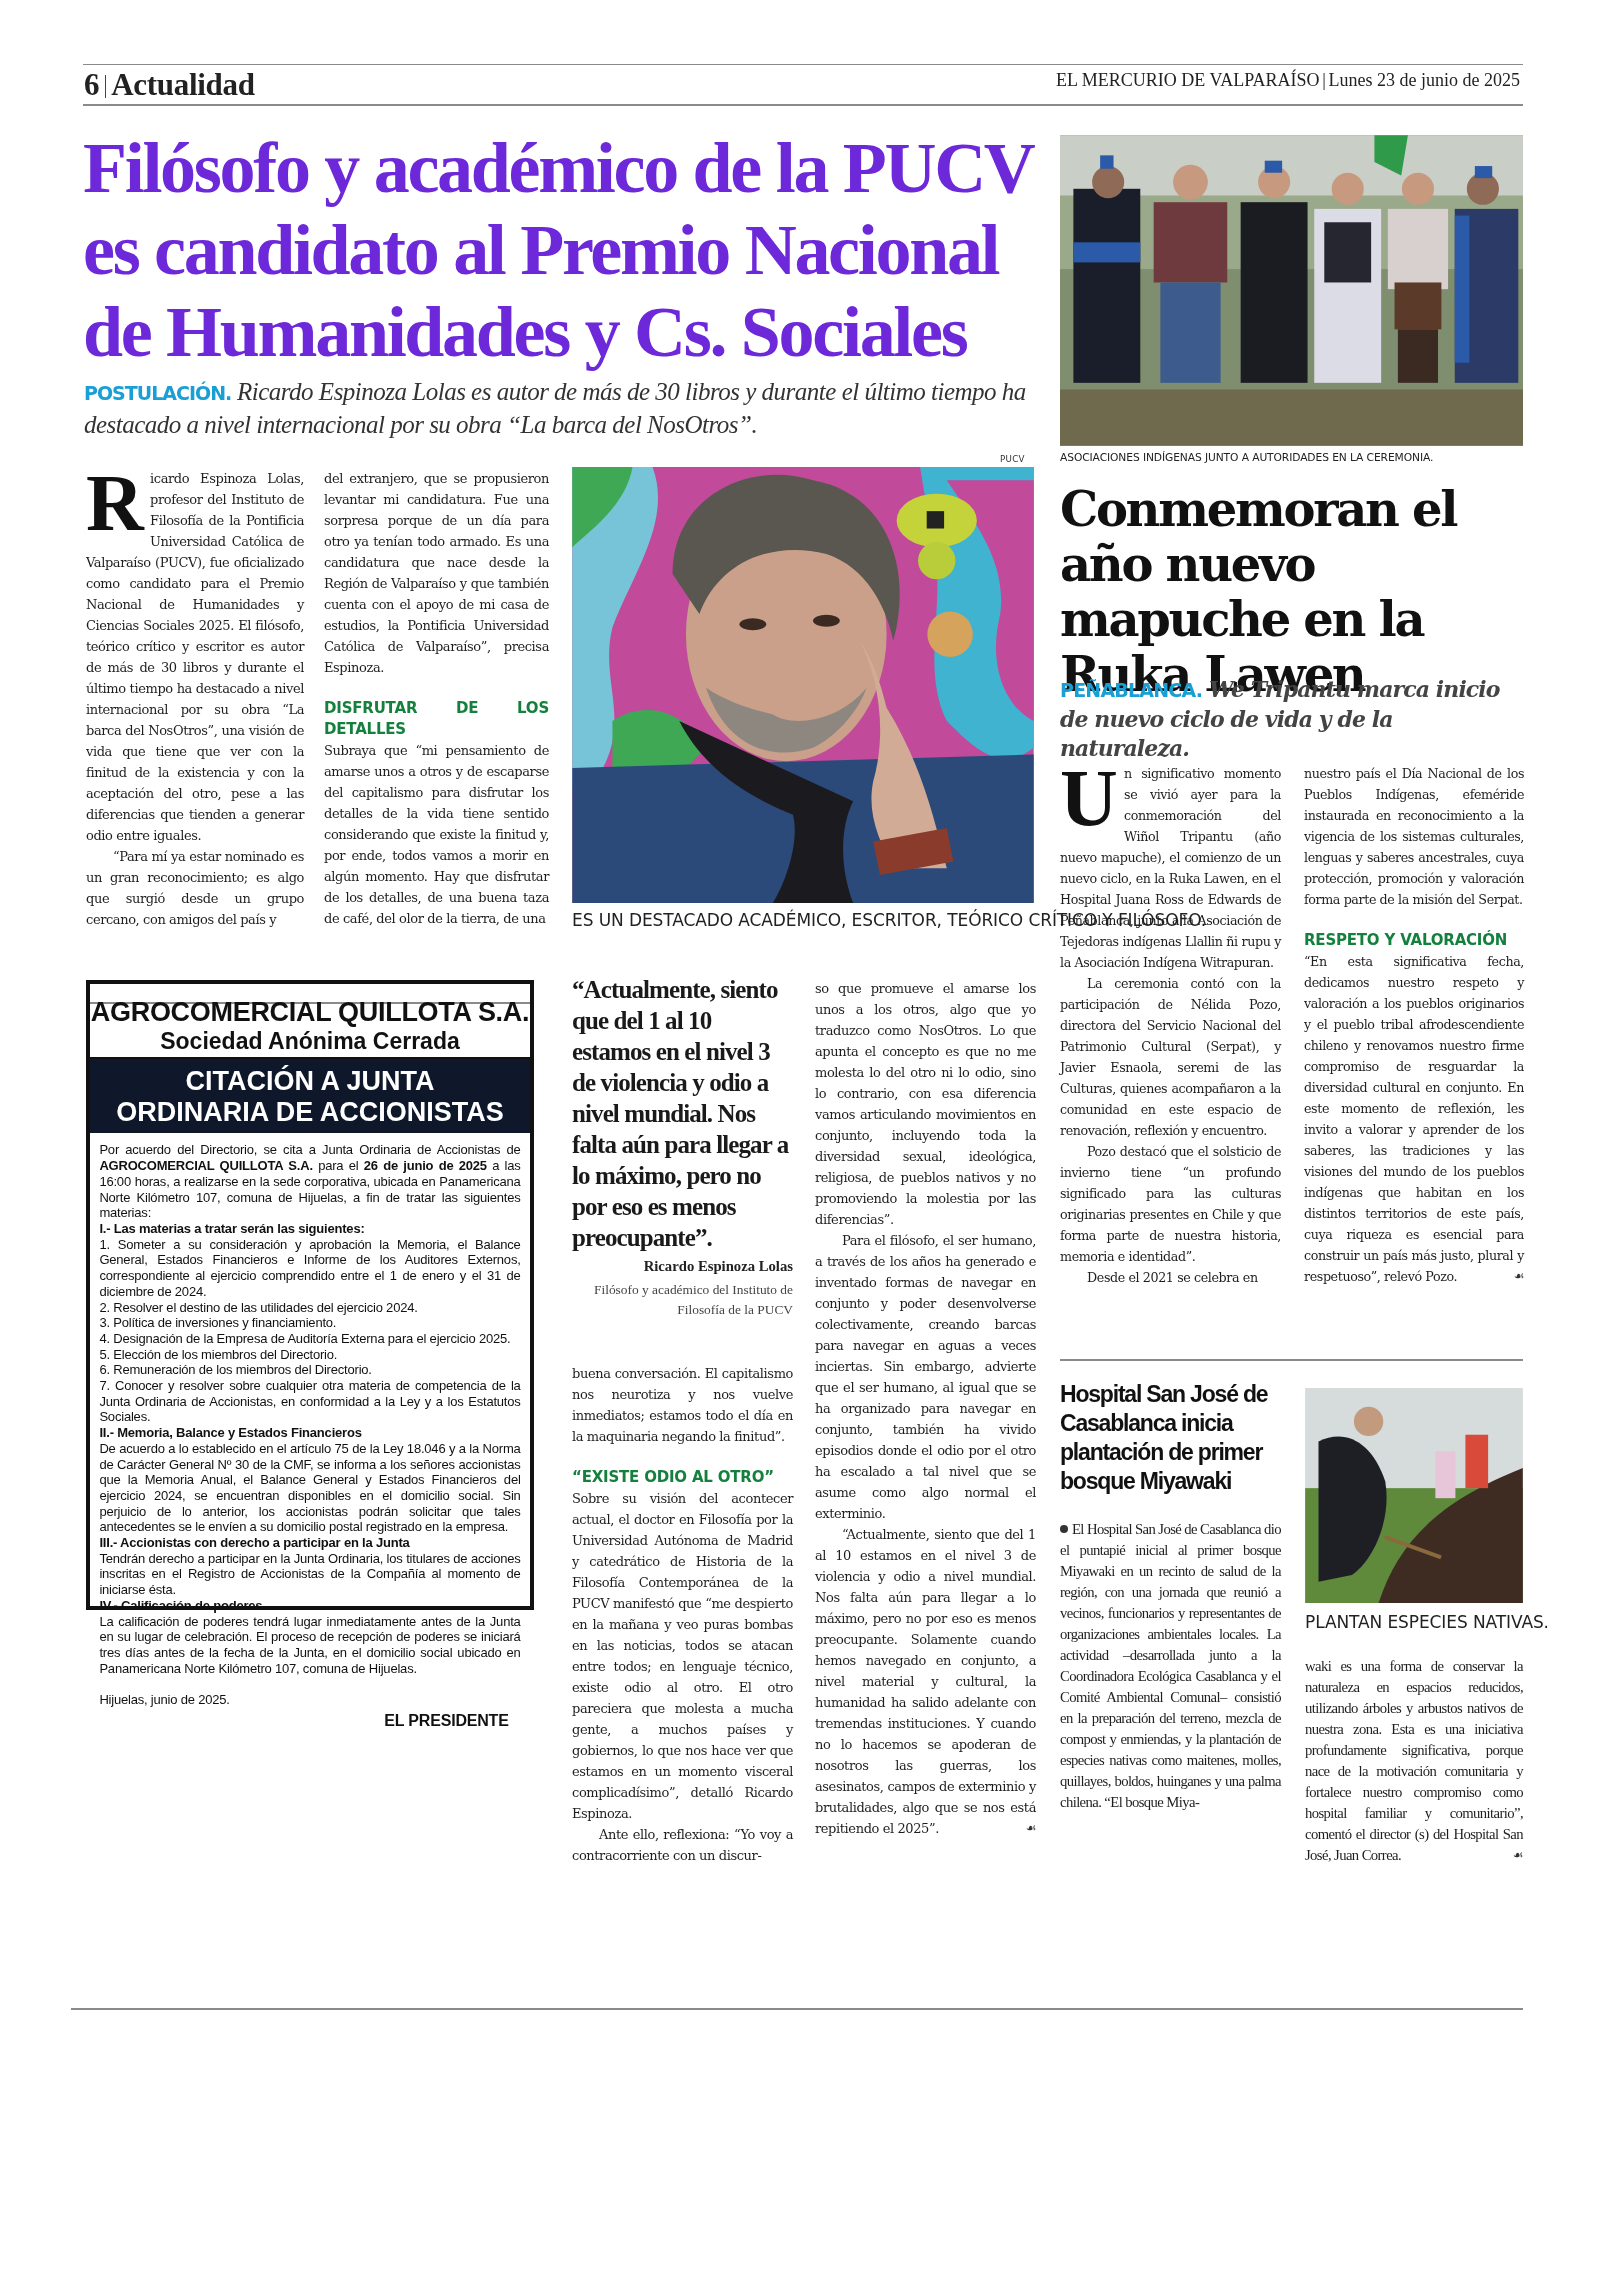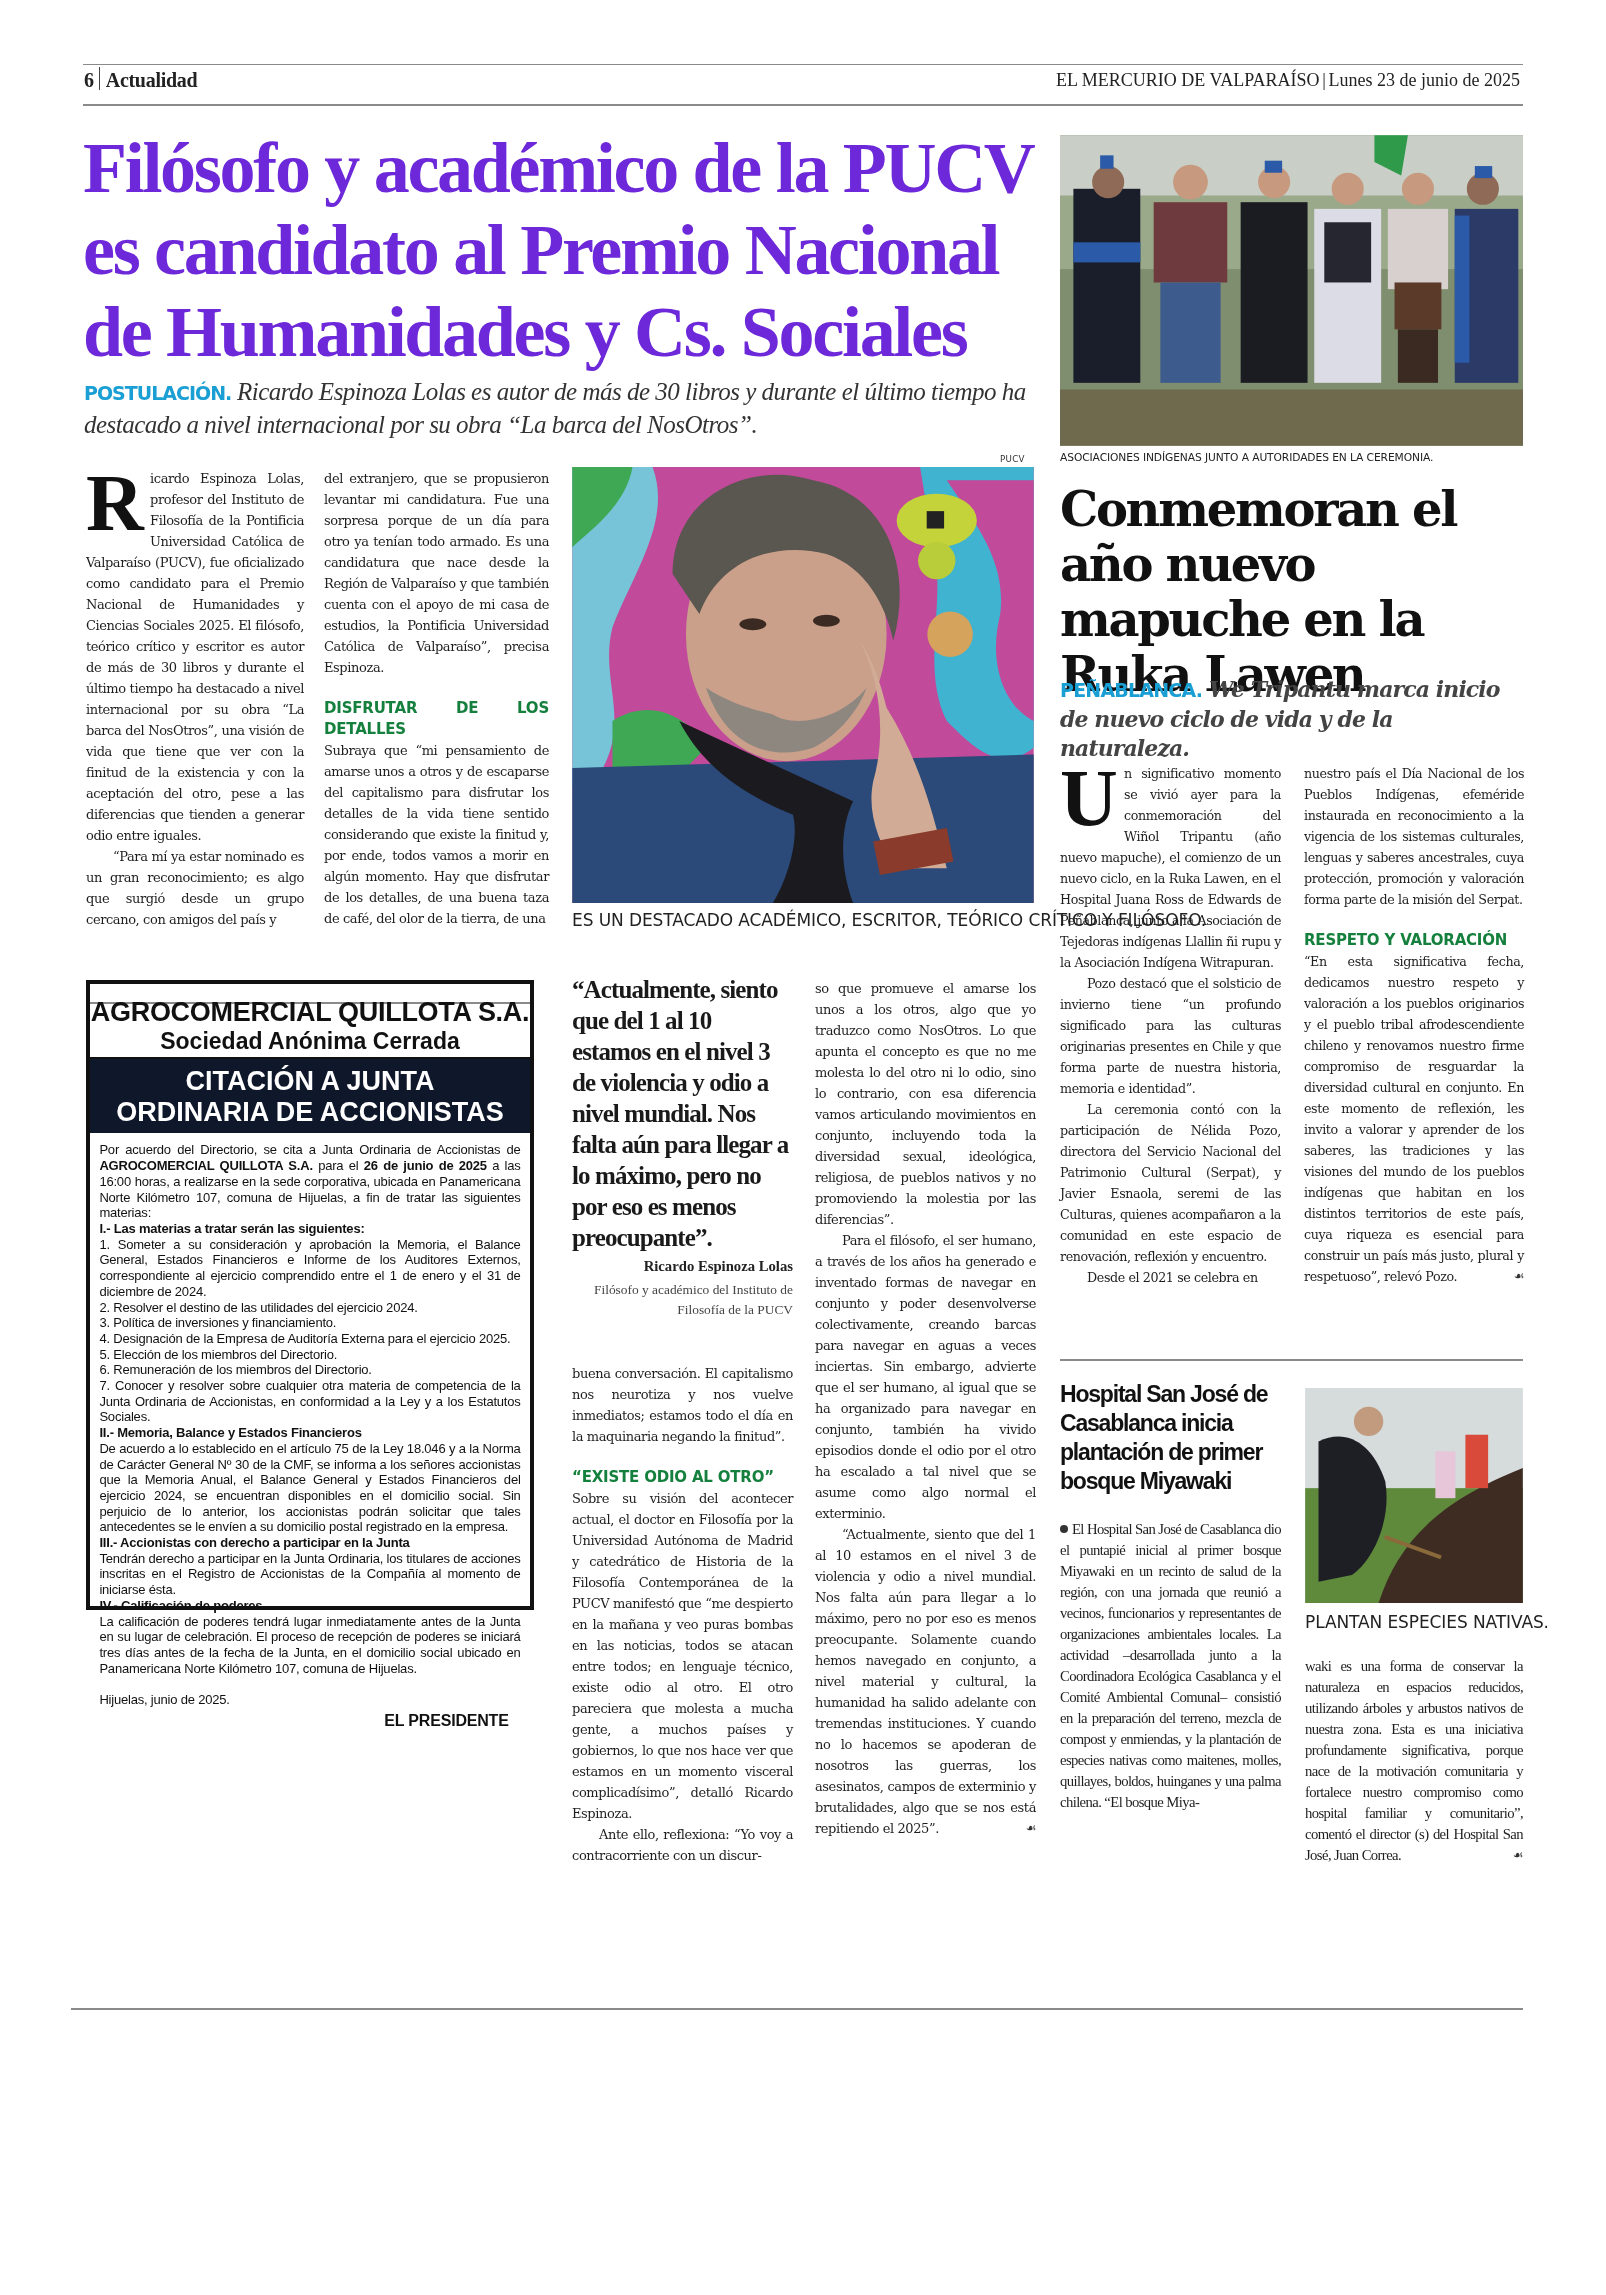--- a/index.html
+++ b/index.html
@@ -2,21 +2,21 @@
 <html style="font-size:10.7px"><head>
 <meta charset="utf-8">
 <style>
   * { box-sizing: border-box; margin: 0; padding: 0; }
   html, body { width: 1606px; height: 2295px; background: #ffffff; }
   body { position: relative; font-family: "DejaVu Serif", serif; color: #1a1a1a; overflow: hidden; }
 
   .rule { position: absolute; height: 2px; background: #8a8a8a; }
 
   
-  .folio { position: absolute; left: 84px; top: 67px; font-family: "Liberation Serif", serif; font-weight: bold; font-size: 20px; color: #222; letter-spacing: -0.3px; }
+  .folio { position: absolute; left: 84px; top: 67px; font-family: "Liberation Serif", serif; font-weight: bold; font-size: 31px; color: #222; letter-spacing: -0.3px; }
   .folio .sep { display: inline-block; width: 1.3px; height: 23px; background: #444; margin: 0 5.4px; vertical-align: -2.7px; }
   .masthead { position: absolute; right: 86px; top: 70px; font-family: "Liberation Serif", serif; font-size: 18px; color: #222; }
   .masthead .pipe { margin: 0 2.7px; }
 
   
   .headline { position: absolute; left: 83px; top: 127px; width: 964px; font-family: "Liberation Serif", serif; font-weight: bold; font-size: 72px; line-height: 82px; letter-spacing: -2.3px; color: #6d28d9; }
   .deck { position: absolute; left: 84px; top: 376px; width: 970px; font-family: "Liberation Serif", serif; font-style: italic; font-size: 25px; line-height: 31px; color: #333; letter-spacing: -0.5px; }
   .kicker { font-family: "DejaVu Sans", sans-serif; font-style: normal; font-weight: bold; color: #1a9fd4; font-size: 19px; letter-spacing: -1px; }
 
   .col { position: absolute; font-family: "DejaVu Serif", serif; font-size: 13px; line-height: 21px; text-align: justify; color: #1e1e1e; letter-spacing: -0.4px; }
@@ -193,22 +193,22 @@
 <div class="caption" style="left:1060px; top:451px; font-size:10.7px;">ASOCIACIONES INDÍGENAS JUNTO A AUTORIDADES EN LA CEREMONIA.</div>
 
 <h2 class="r-headline">Conmemoran el año nuevo mapuche en la Ruka Lawen</h2>
 <div class="r-deck">
   <span class="r-kicker">PEÑABLANCA.</span>
   <span>We Tripantu marca inicio de nuevo ciclo de vida y de la naturaleza.</span>
 </div>
 
 <div class="col" style="left:1060px; top:763px; width:221px; font-size:12.7px; line-height:21px;">
   <p class="noindent"><span class="dropcap">U</span><span>n significativo momento se vivió ayer para la conmemoración del Wiñol Tripantu (año nuevo mapuche), el comienzo de un nuevo ciclo, en la Ruka Lawen, en el Hospital Juana Ross de Edwards de Peñablanca, junto a la Asociación de Tejedoras indígenas Llallin ñi rupu y la Asociación Indígena Witrapuran.</span></p>
+  <p>La ceremonia contó con la participación de Nélida Pozo, directora del Servicio Nacional del Patrimonio Cultural (Serpat), y Javier Esnaola, seremi de las Culturas, quienes acompañaron a la comunidad en este espacio de renovación, reflexión y encuentro.</p>
   <p>Pozo destacó que el solsticio de invierno tiene “un profundo significado para las culturas originarias presentes en Chile y que forma parte de nuestra historia, memoria e identidad”.</p>
-  <p>La ceremonia contó con la participación de Nélida Pozo, directora del Servicio Nacional del Patrimonio Cultural (Serpat), y Javier Esnaola, seremi de las Culturas, quienes acompañaron a la comunidad en este espacio de renovación, reflexión y encuentro.</p>
   <p>Desde el 2021 se celebra en</p>
 </div>
 
 <div class="col" style="left:1304px; top:763px; width:220px; font-size:12.7px; line-height:21px;">
   <p class="noindent">nuestro país el Día Nacional de los Pueblos Indígenas, efeméride instaurada en reconocimiento a la vigencia de los sistemas culturales, lenguas y saberes ancestrales, cuya protección, promoción y valoración forma parte de la misión del Serpat.</p>
   <p class="subhead">RESPETO Y VALORACIÓN</p>
   <p class="noindent"><span>“En esta significativa fecha, dedicamos nuestro respeto y valoración a los pueblos originarios y el pueblo tribal afrodescendiente chileno y renovamos nuestro firme compromiso de resguardar la diversidad cultural en conjunto. En este momento de reflexión, les invito a valorar y aprender de los saberes, las tradiciones y las visiones del mundo de los pueblos indígenas que habitan en los distintos territorios de este país, cuya riqueza es esencial para construir un país más justo, plural y respetuoso”, relevó Pozo.</span> <span class="endmark">☙</span></p>
 </div>
 
 <div class="rule" style="left:1060px; top:1359px; width:463px; height:2px;"></div>

